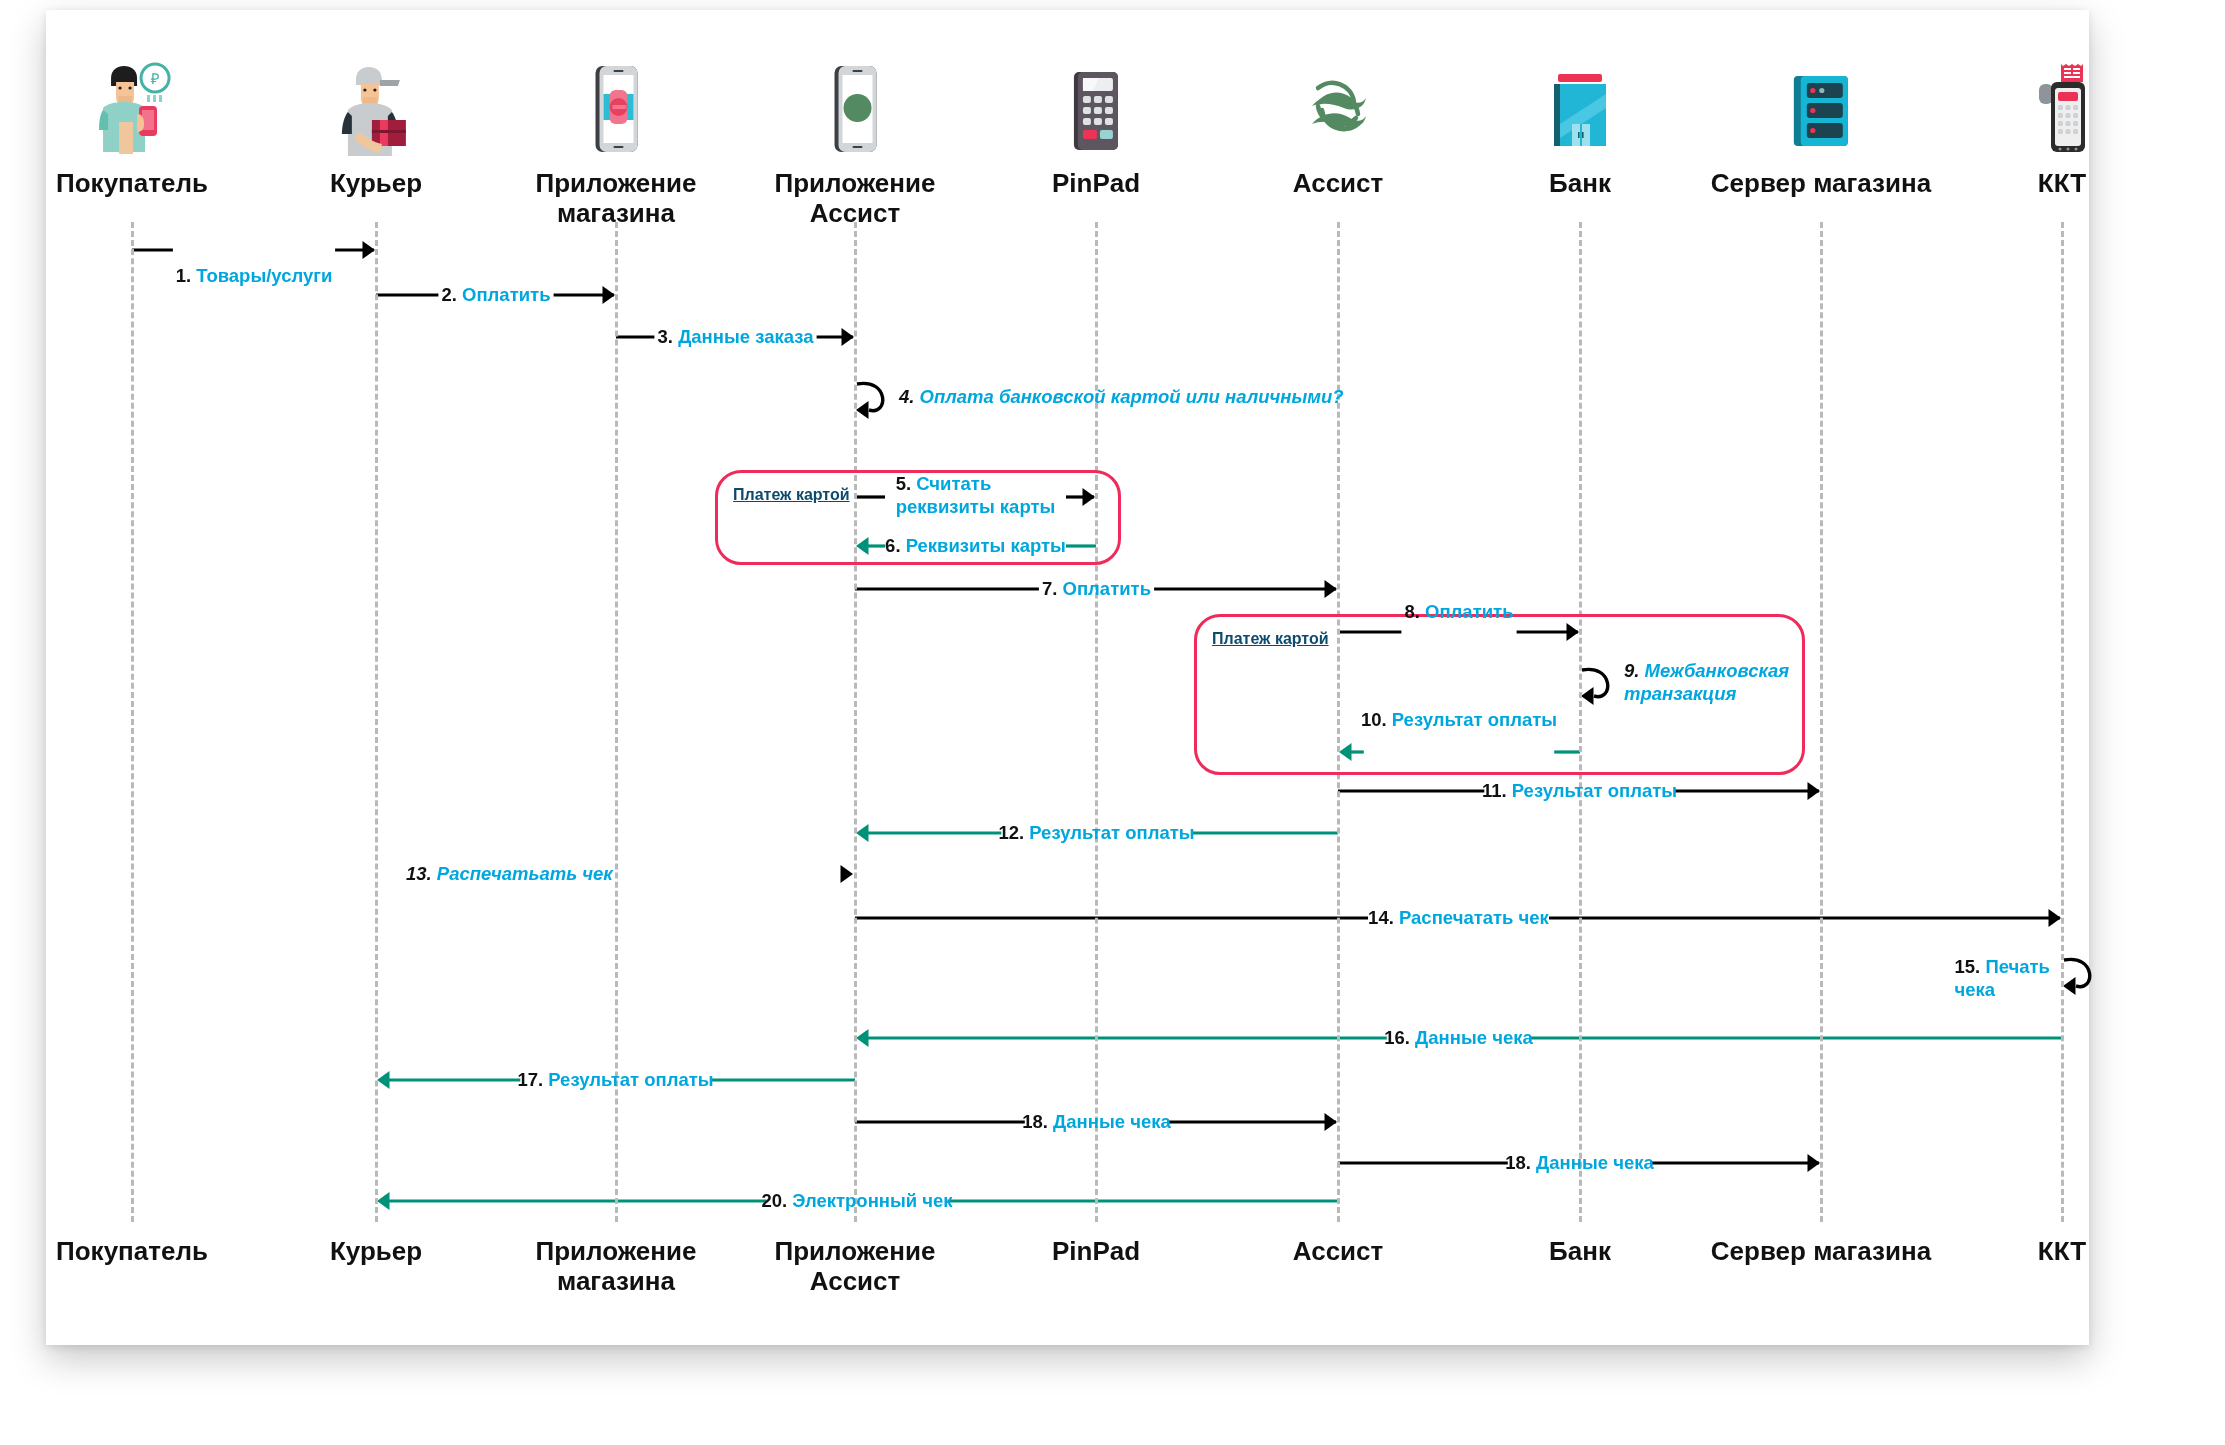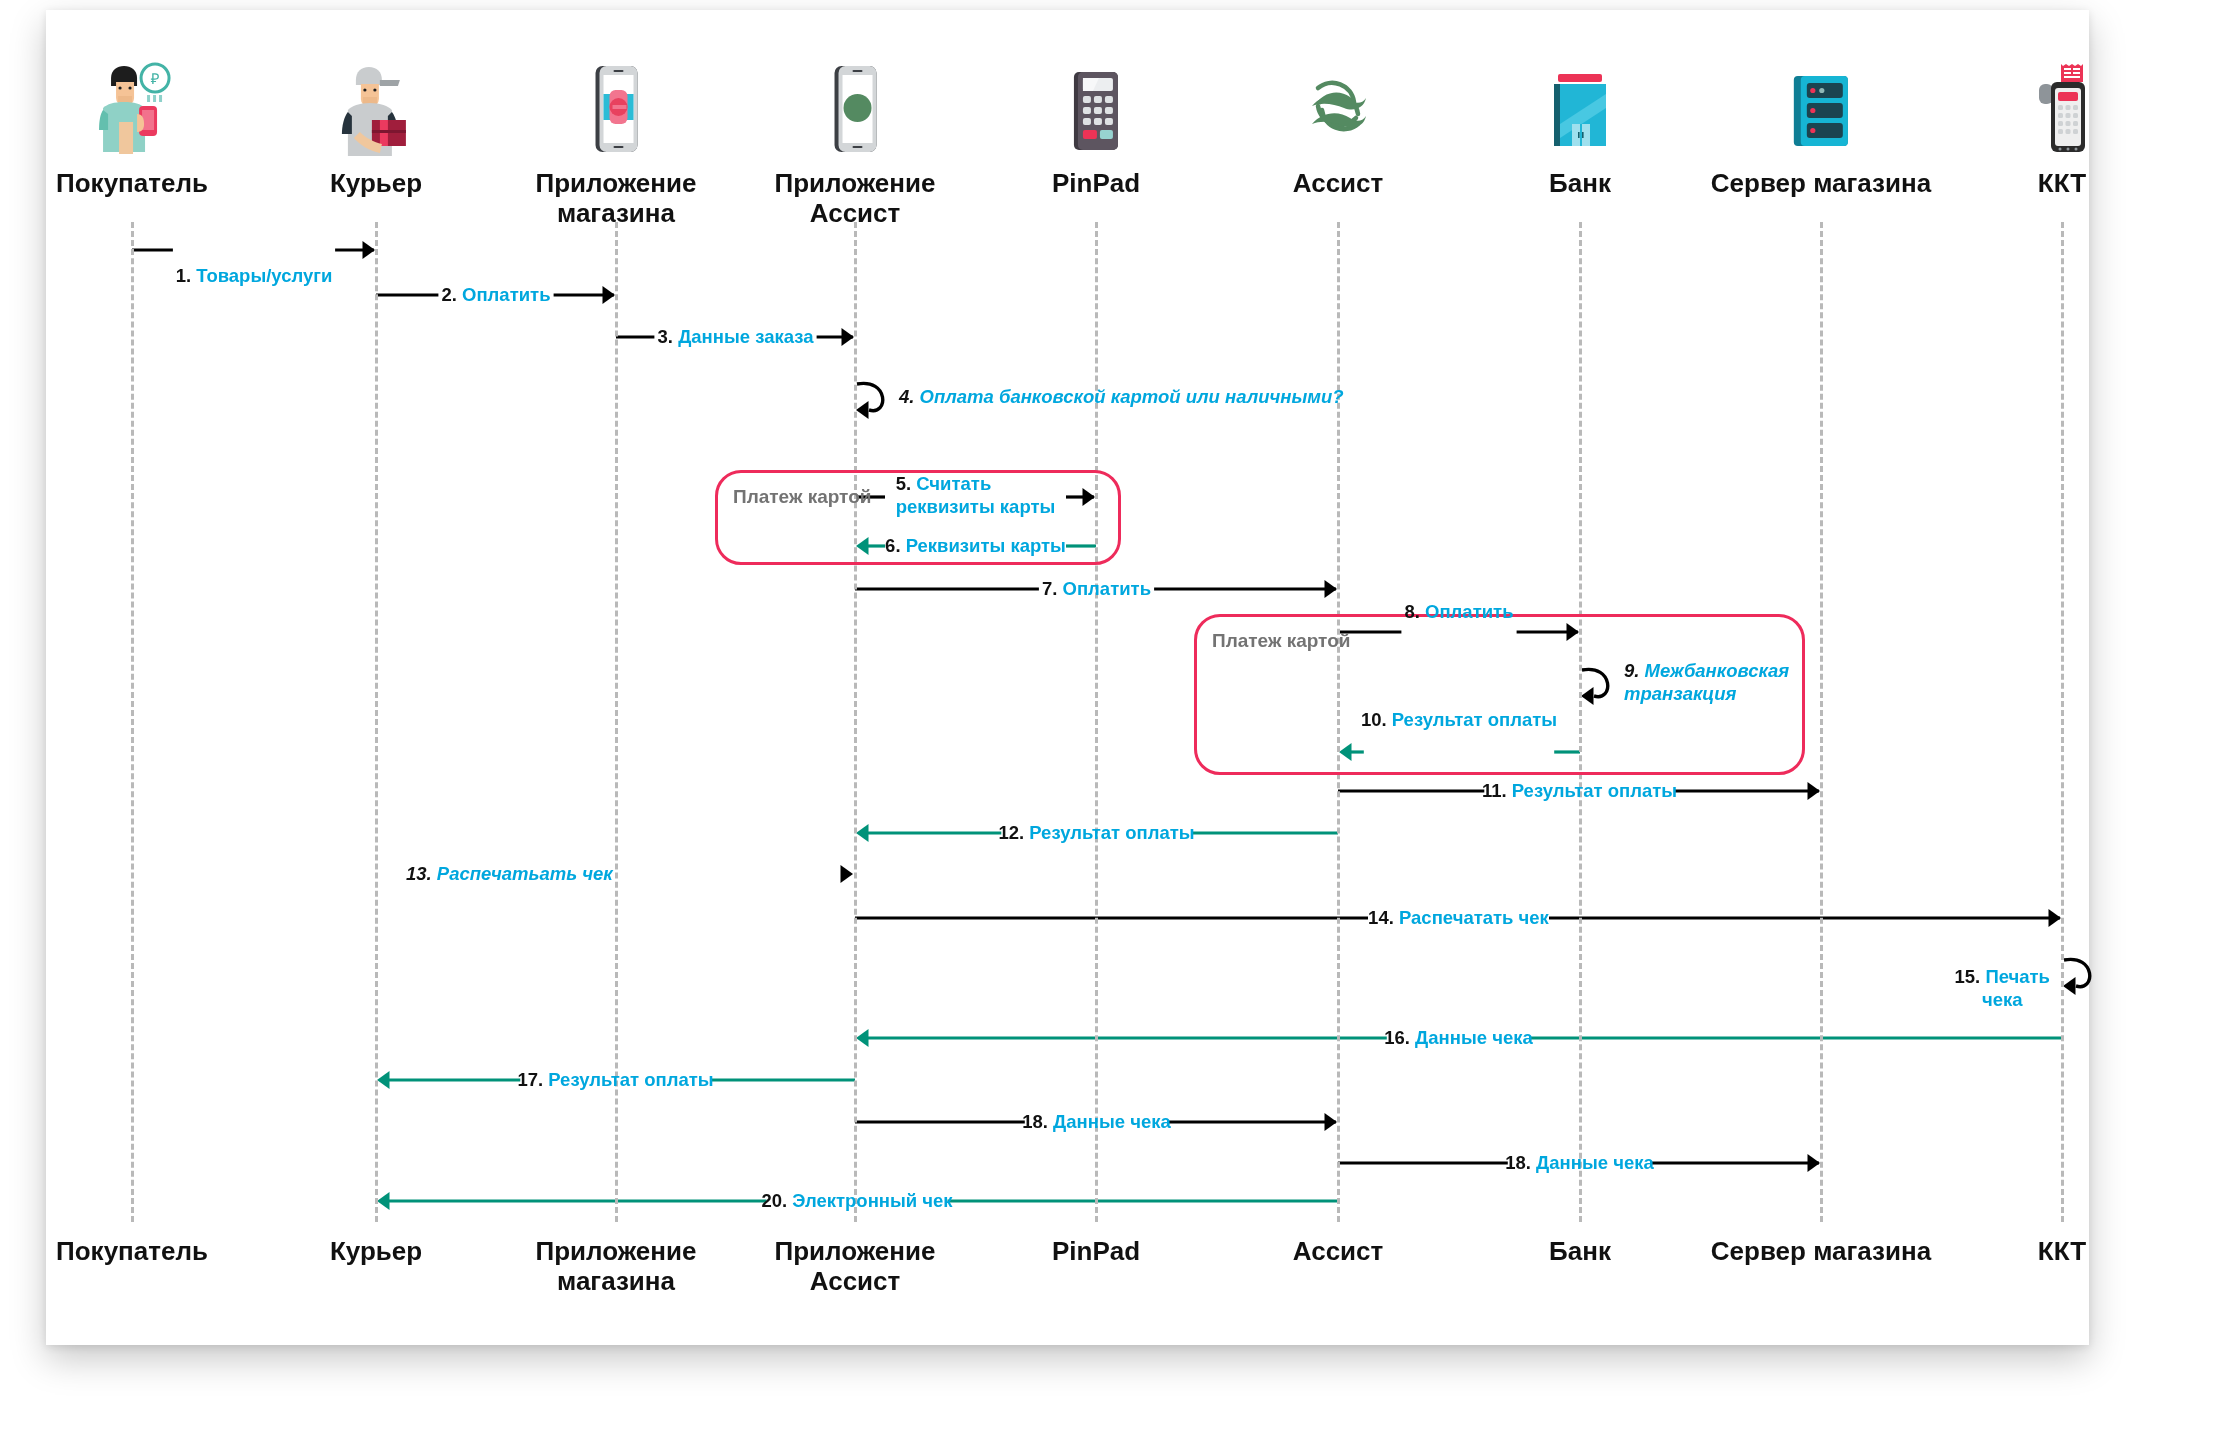--- a/index.html
+++ b/index.html
@@ -68,34 +68,35 @@
     position: absolute;
     font-size: 18.5px;
     font-weight: bold;
     line-height: 1.25;
     white-space: pre-line;
     color: #00A7DE;
   }
   .msg-label .num { color: #111111; }
   .msg-label.center { transform: translateX(-50%); text-align: center; }
   .msg-label.left   { text-align: left; font-style: italic; }
-  .msg-label.right  { text-align: center; transform: translateX(-100%); margin-top: 10px; }
+  .msg-label.right  { text-align: left; transform: translateX(-100%); }
   .frag {
     position: absolute;
     border: 3px solid #EE2B5B;
     border-radius: 26px;
     box-sizing: border-box;
     pointer-events: none;
   }
   .frag-label {
     position: absolute;
-    font-size: 19px;
+    font-size: 16px;
     font-weight: bold;
-    color: #737373;
+    color: #0c4a6e;
     white-space: nowrap;
+    text-decoration: underline;
   }
   svg.arrows {
     position: absolute;
     left: 0; top: 0;
     width: 2225px;
     height: 1445px;
     overflow: visible;
   }
 </style>
 </head>

